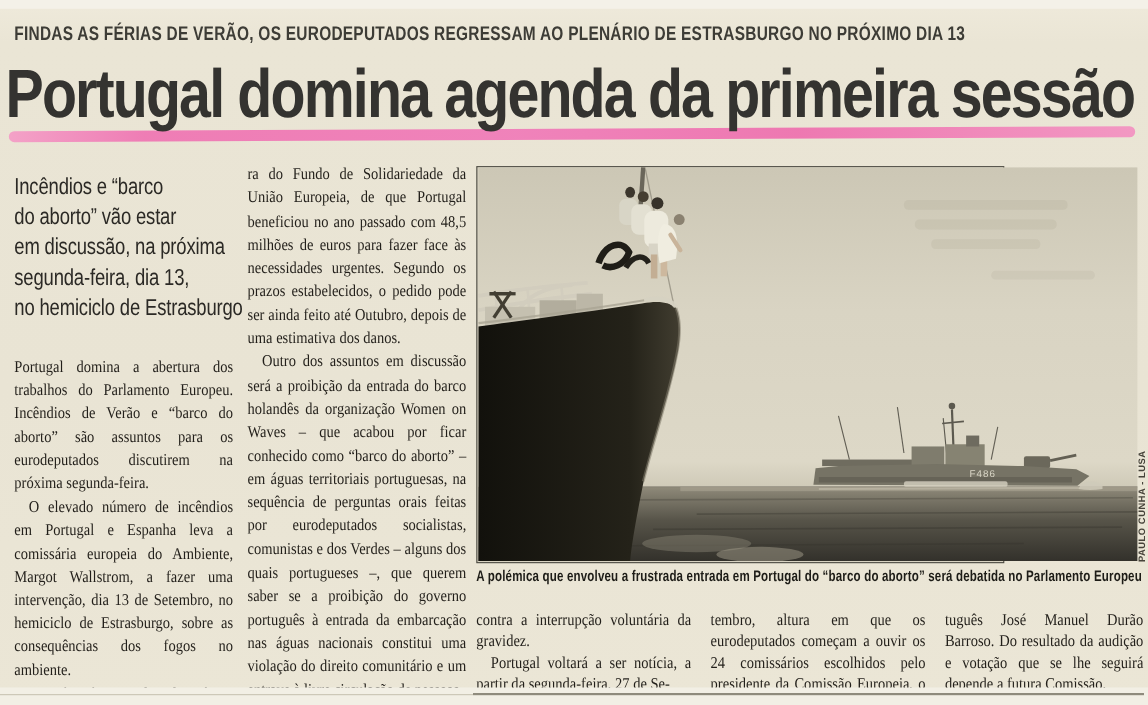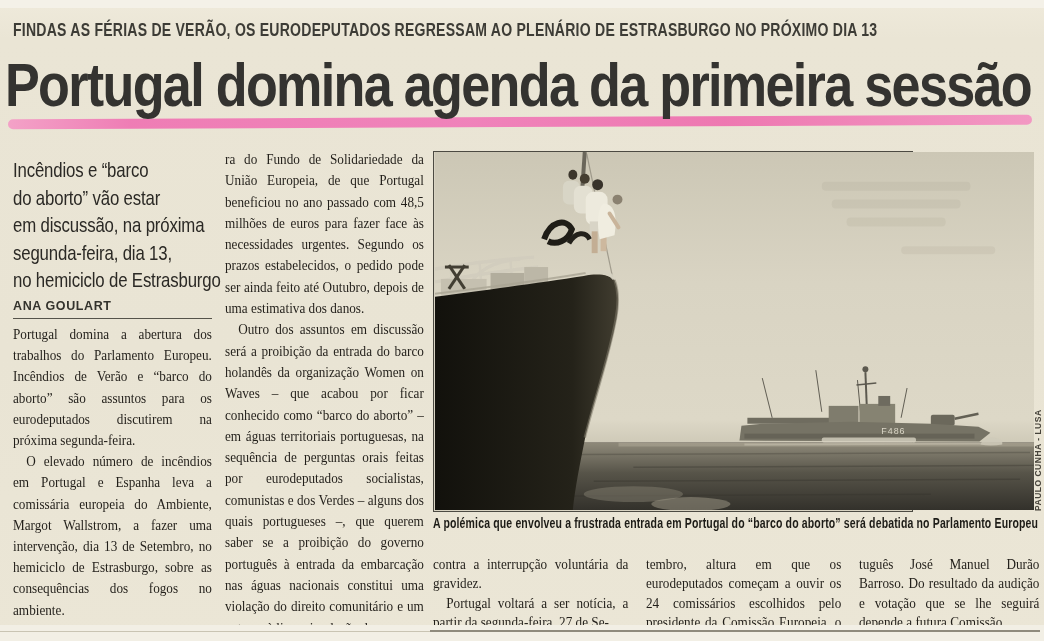--- a/index.html
+++ b/index.html
@@ -79,21 +79,20 @@
   </svg>
 
   <div class="abs standfirst">
     <div>Incêndios e “barco</div>
     <div>do aborto” vão estar</div>
     <div>em discussão, na próxima</div>
     <div>segunda-feira, dia 13,</div>
     <div>no hemiciclo de Estrasburgo</div>
   </div>
 
-  <div class="abs byline">ANA GOULART</div>
 
   <div class="abs body-col col-main col1">
     <p>Portugal domina a abertura dos trabalhos do Parlamento Europeu. Incêndios de Verão e “barco do aborto” são assuntos para os eurodeputados discutirem na próxima segunda-feira.</p>
     <p class="ind">O elevado número de incêndios em Portugal e Espanha leva a comissária europeia do Ambiente, Margot Wallstrom, a fazer uma intervenção, dia 13 de Setembro, no hemiciclo de Estrasburgo, sobre as consequências dos fogos no ambiente.</p>
     <p class="ind">A notícia é avançada pela agência Lusa, que cita o porta-voz do Parlamento Europeu (PE), o português José Manuel Nunes Liberato, que adianta que, até agora, nenhum dos países solicitou a ajuda financei-</p>
   </div>
 
   <div class="abs body-col col-main col2">
     <p>ra do Fundo de Solidariedade da União Europeia, de que Portugal beneficiou no ano passado com 48,5 milhões de euros para fazer face às necessidades urgentes. Segundo os prazos estabelecidos, o pedido pode ser ainda feito até Outubro, depois de uma estimativa dos danos.</p>
     <p class="ind">Outro dos assuntos em discussão será a proibição da entrada do barco holandês da organização Women on Waves – que acabou por ficar conhecido como “barco do aborto” – em águas territoriais portuguesas, na sequência de perguntas orais feitas por eurodeputados socialistas, comunistas e dos Verdes – alguns dos quais portugueses –, que querem saber se a proibição do governo português à entrada da embarcação nas águas nacionais constitui uma violação do direito comunitário e um entrave à livre circulação de pessoas.</p>

